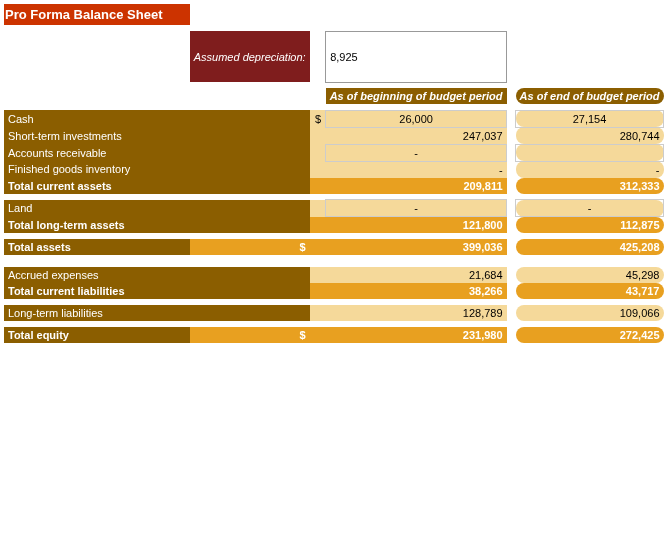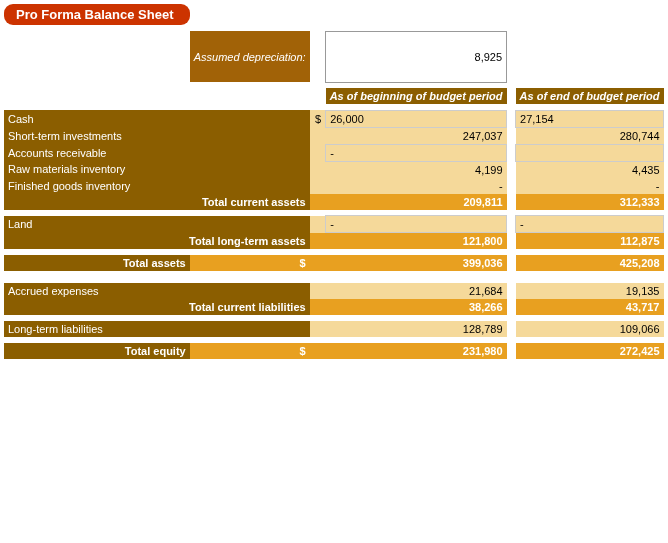--- a/index.html
+++ b/index.html
@@ -19,82 +19,80 @@
     }
     td, th {
       padding: 2px 4px;
       white-space: nowrap;
     }
     .title-cell {
       background: #cc3300;
       color: #fff;
       font-weight: bold;
       font-size: 13px;
-      padding: 3px 12px;
-      border-radius: 9px;
+      padding: 3px 1px;
     }
     .header-brown {
       background: #8B5E00;
       color: #fff;
       font-weight: bold;
       font-style: italic;
     }
     .label-dark {
       background: #8B5E00;
       color: #fff;
     }
     .value-light {
       background: #F5D99A;
       text-align: right;
     }
     .value-light-border {
       background: #F5D99A;
-      text-align: left;
+      text-align: center;
       border: 1px solid #ccc;
     }
     .value-orange {
       background: #E8A020;
       text-align: right;
       font-weight: bold;
       color: #fff;
     }
     .dollar-orange {
       background: #E8A020;
       text-align: right;
       font-weight: bold;
       color: #fff;
       width: 16px;
     }
     .total-row-dark {
       background: #8B5E00;
       color: #fff;
       font-weight: bold;
-      text-align: right;
     }
     .empty-cell {
       background: #fff;
     }
     .assumed-label {
-      background: #a16207;
+      background: #7f1d1d;
       color: #fff;
       font-style: italic;
       font-weight: normal;
     }
     .input-cell {
       background: #fff;
       border: 1px solid #999;
-      text-align: right;
+      text-align: left;
       padding: 19px 4px;
     }
     .spacer { height: 6px; }
     .col-label { width: 270px; margin-left: 28px; }
     .col-dollar { width: 16px; }
     .col-val1 { width: 90px; }
     .col-gap { width: 8px; }
-    .col-val2 { width: 90px; }
+    .col-val2 { width: 90px; border-radius: 8px; }
   </style>
 </head>
 <body>
 
 <div class="container">
   <table>
 
     <tbody>
         <tr>
       <td class="title-cell" colspan="2">Pro Forma Balance Sheet</td>
@@ -147,27 +145,20 @@
     </tr>
 
     <tr>
       <td class="label-dark col-label" colspan="3">Accounts receivable</td>
       <td class="value-light col-dollar"></td>
       <td class="value-light-border col-val1">-</td>
       <td class="empty-cell col-gap"></td>
       <td class="value-light-border col-val2"></td>
     </tr>
 
-    <tr>
-      <td class="label-dark col-label" colspan="3">Raw materials inventory</td>
-      <td class="value-light col-dollar"></td>
-      <td class="value-light col-val1">4,199</td>
-      <td class="empty-cell col-gap"></td>
-      <td class="value-light col-val2">4,435</td>
-    </tr>
 
     <tr>
       <td class="label-dark col-label" colspan="3">Finished goods inventory</td>
       <td class="value-light col-dollar"></td>
       <td class="value-light col-val1">-</td>
       <td class="empty-cell col-gap"></td>
       <td class="value-light col-val2">-</td>
     </tr>
 
     <tr>
@@ -218,21 +209,21 @@
     <tr>
           <td colspan="7" class="spacer empty-cell"></td>
         </tr>
 
 
     <tr>
       <td class="label-dark col-label" colspan="3">Accrued expenses</td>
       <td class="value-light col-dollar"></td>
       <td class="value-light col-val1">21,684</td>
       <td class="empty-cell col-gap"></td>
-      <td class="value-light col-val2">19,135</td>
+      <td class="value-light col-val2">45,298</td>
     </tr>
 
 
     <tr>
       <td class="total-row-dark col-label" colspan="3">Total current liabilities</td>
       <td class="value-orange col-dollar"></td>
       <td class="value-orange col-val1">38,266</td>
       <td class="empty-cell col-gap"></td>
       <td class="value-orange col-val2">43,717</td>
     </tr>

